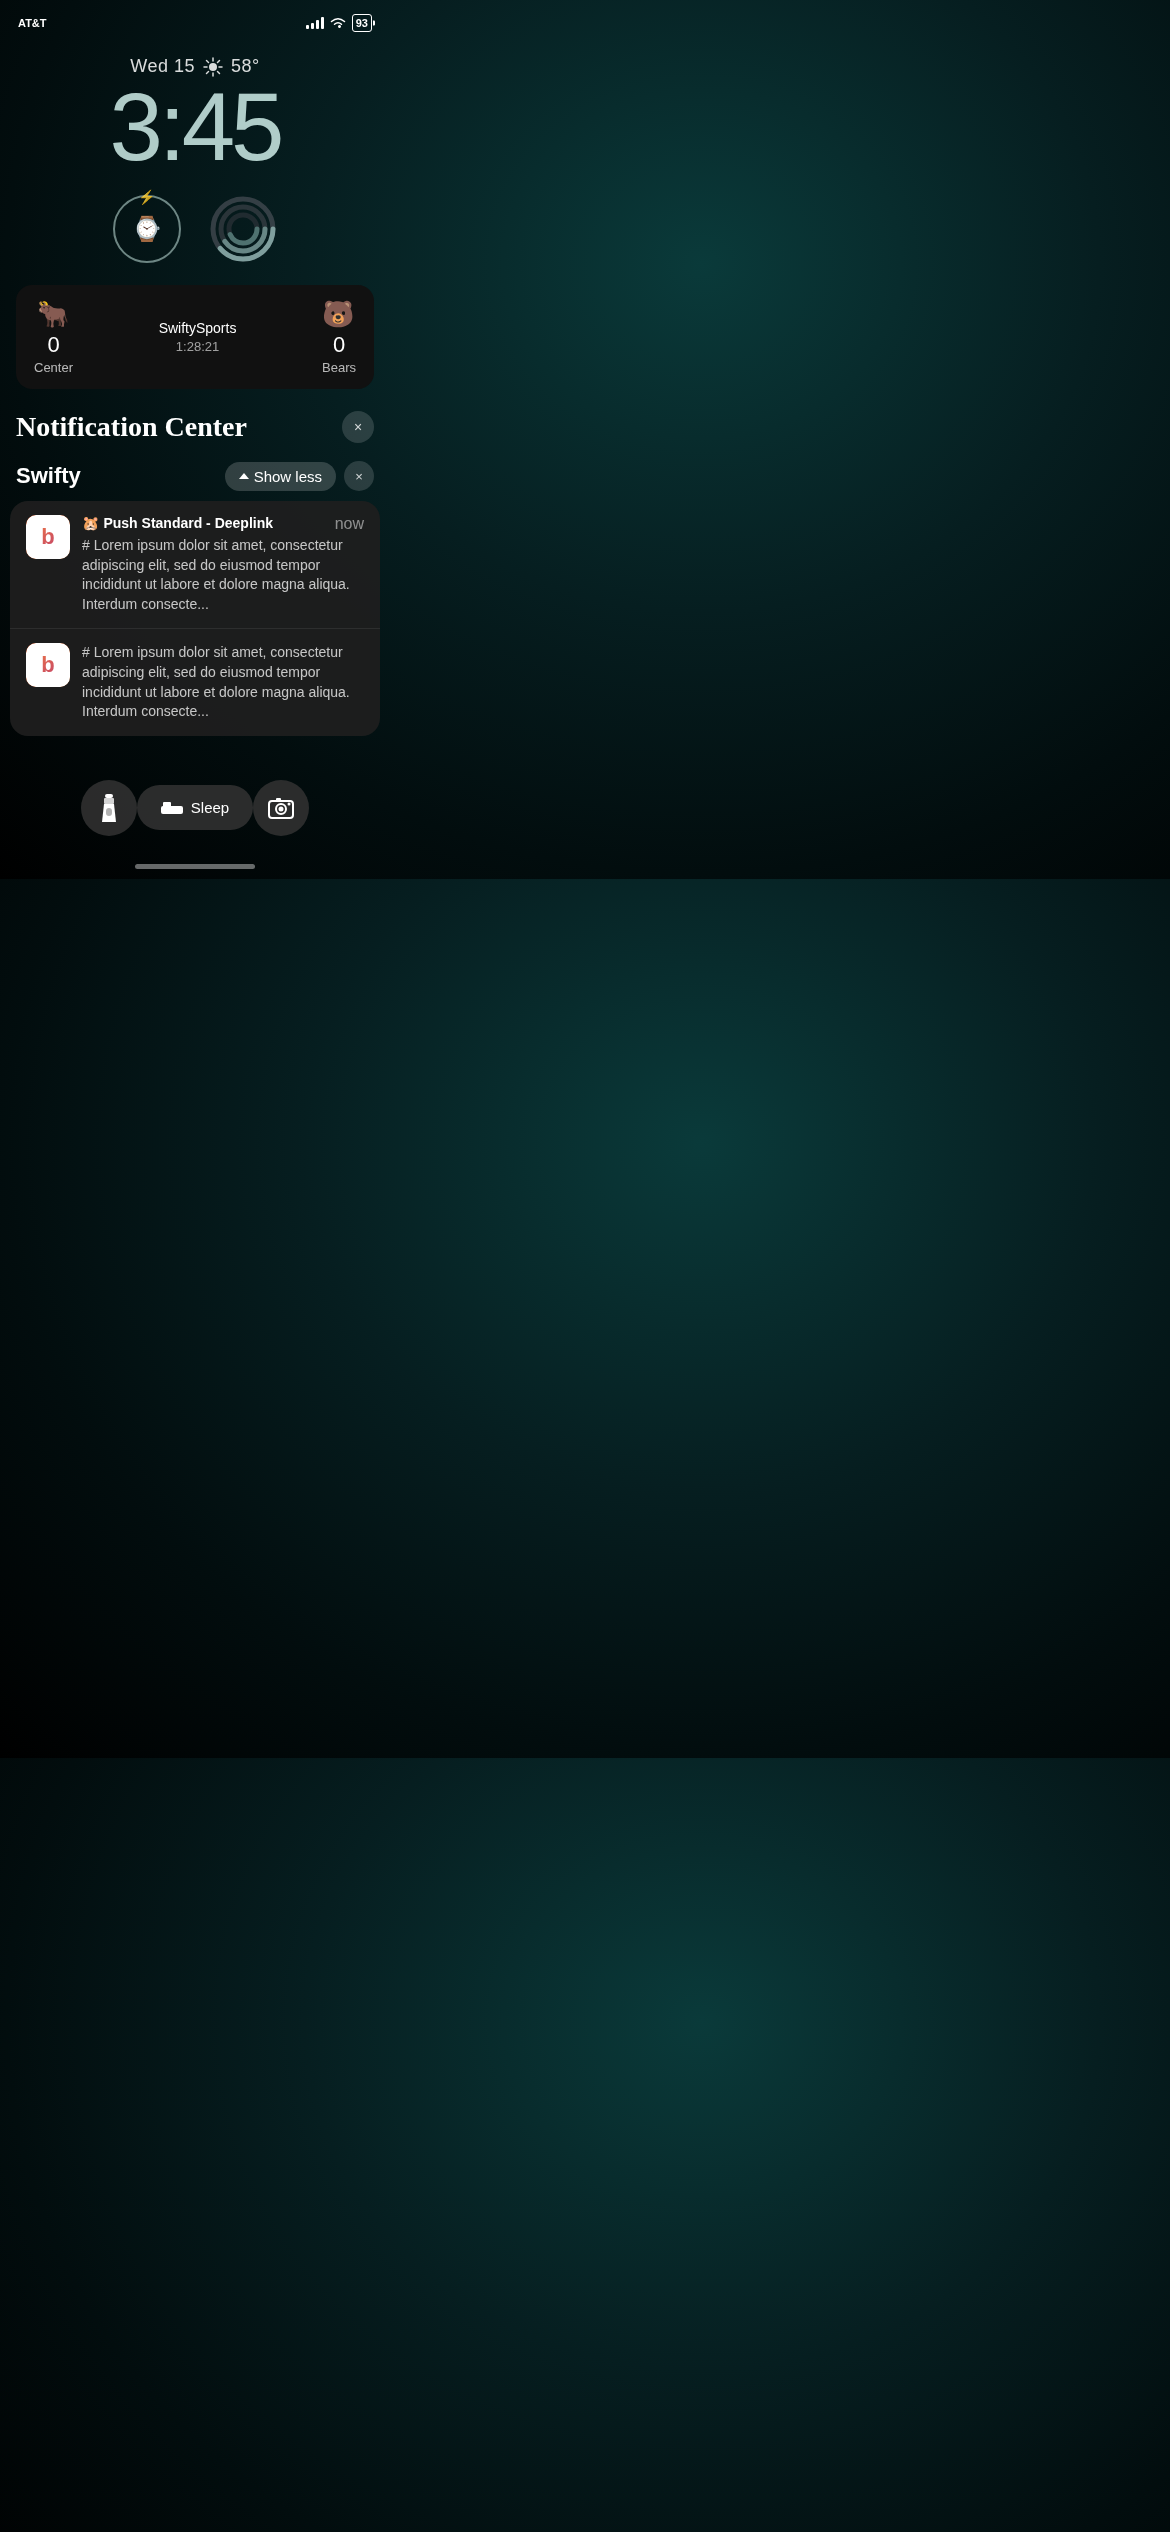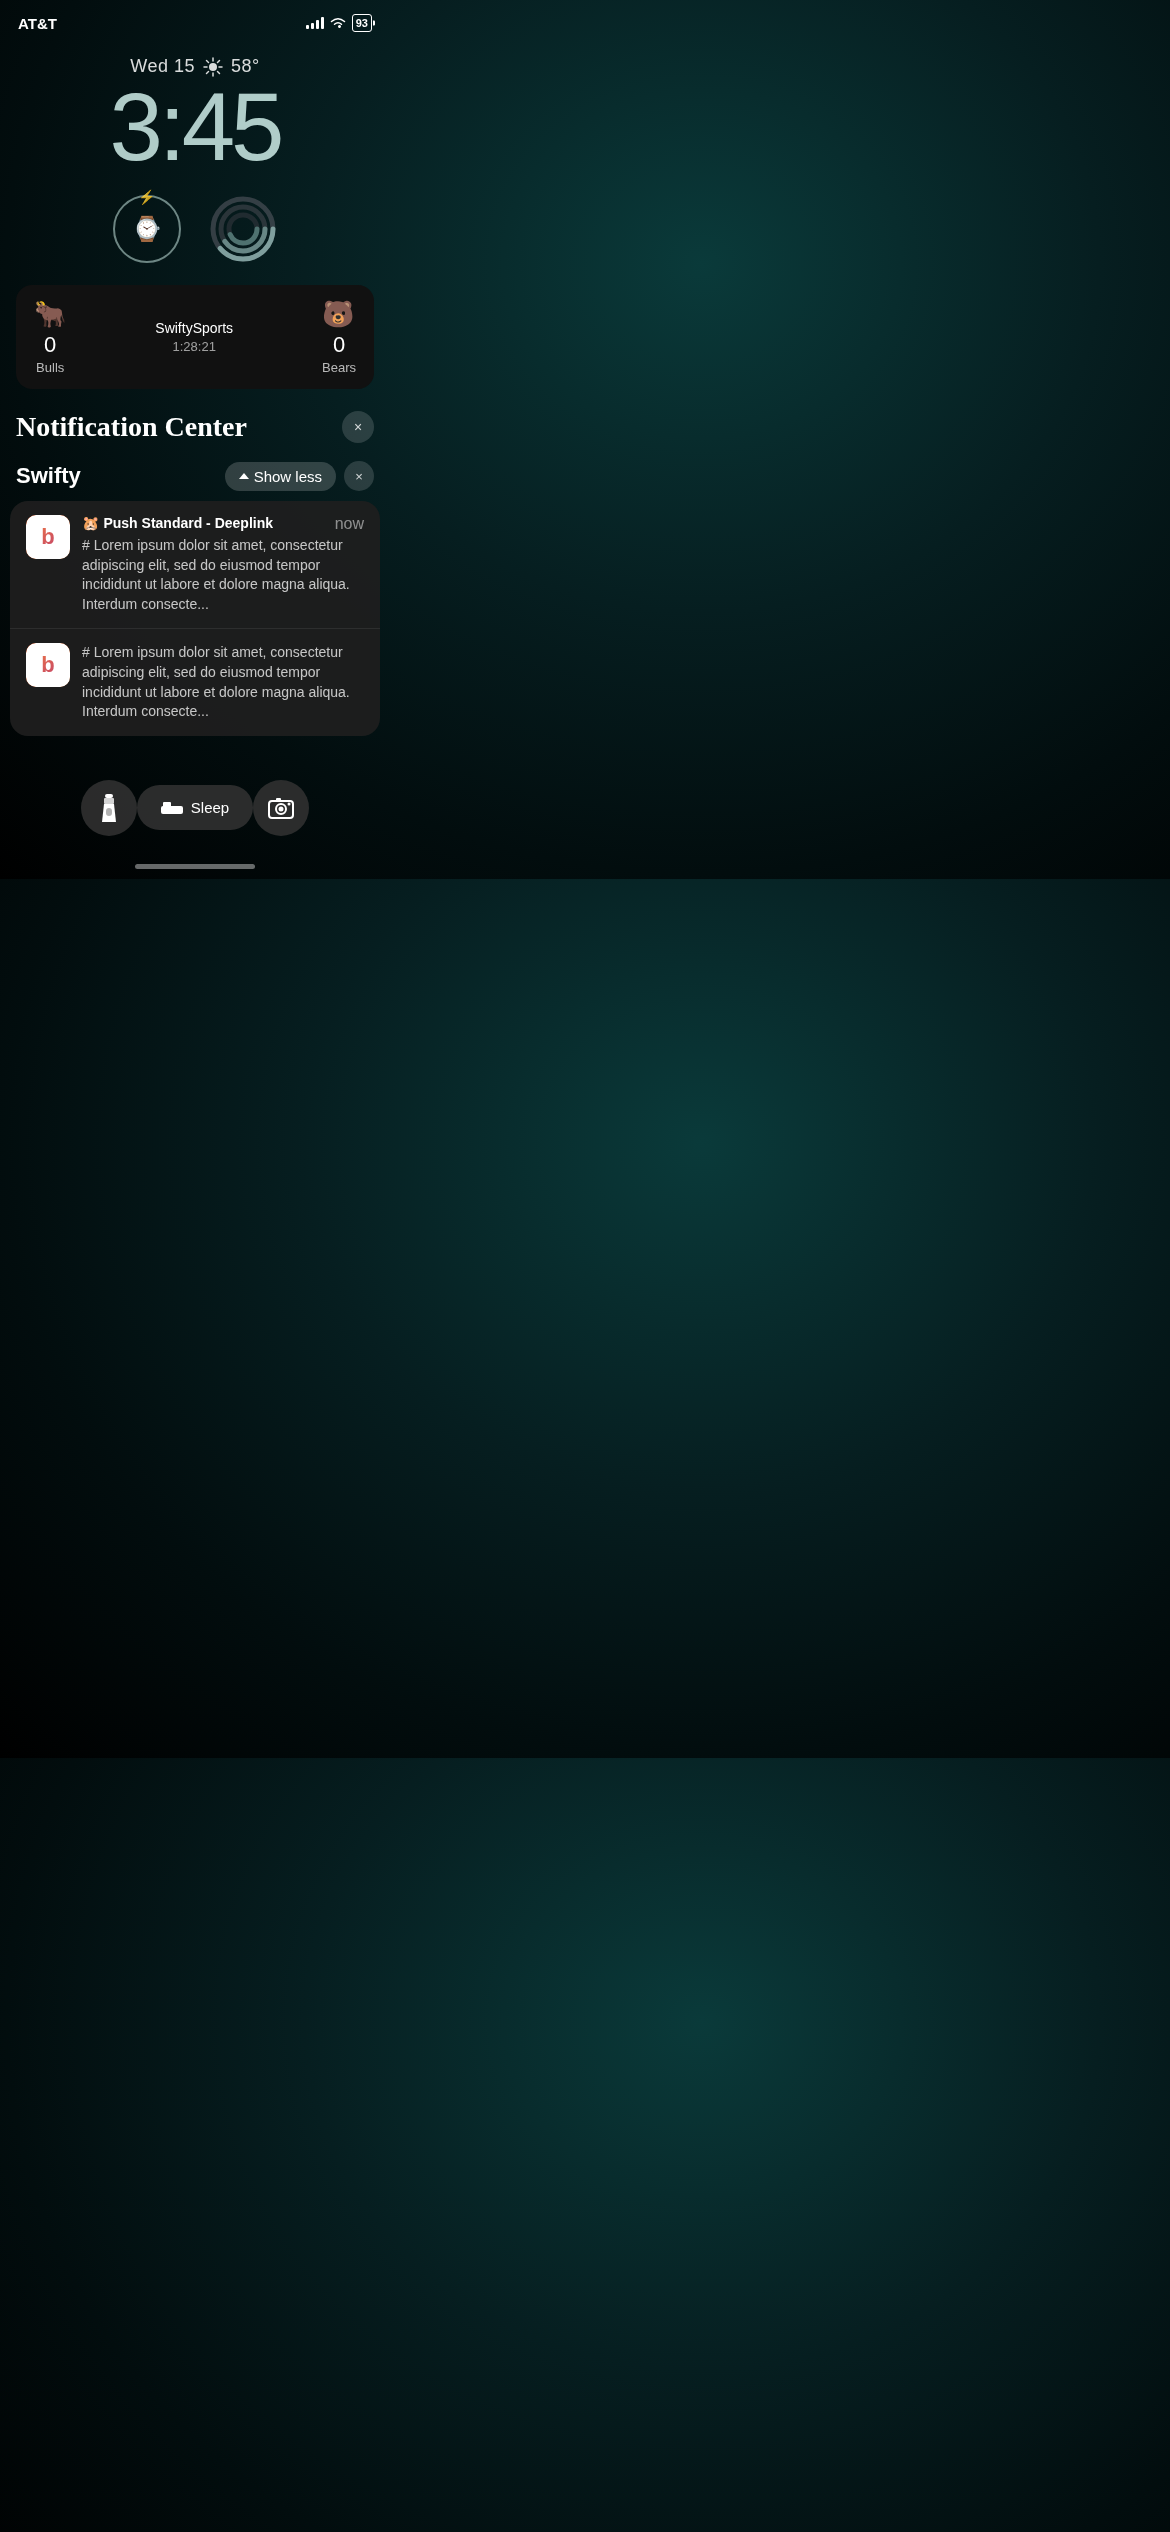--- a/index.html
+++ b/index.html
@@ -18,21 +18,21 @@
     
     .status-bar {
       display: flex;
       justify-content: space-between;
       align-items: center;
       padding: 14px 18px 6px;
       font-size: 15px;
       font-weight: 600;
     }
 
-    .status-carrier { font-size: 15px; font-weight: 600; }
+    .status-carrier { font-size: 11px; font-weight: 600; }
 
     .status-right {
       display: flex;
       align-items: center;
       gap: 6px;
     }
 
     .signal-bars {
       display: flex;
       align-items: flex-end;
@@ -448,21 +448,21 @@
       <circle cx="34" cy="34" r="14" stroke="rgba(60,60,68,0.5)" stroke-width="5" fill="none"></circle>
       <circle cx="34" cy="34" r="14" stroke="rgba(100,145,140,0.7)" stroke-width="5" fill="none" stroke-dasharray="60 87.9" stroke-dashoffset="22" stroke-linecap="round"></circle>
     </svg>
   </div>
 </div>
 
 <div class="score-widget">
   <div class="score-team">
     <span class="team-icon">🐂</span>
     <span class="team-score">0</span>
-    <span class="team-name">Bulls</span>
+    <span class="team-name">Center</span>
   </div>
   <div class="score-center">
     <div class="score-app-name">SwiftySports</div>
     <div class="score-time">1:28:21</div>
   </div>
   <div class="score-team">
     <span class="team-icon">🐻</span>
     <span class="team-score">0</span>
     <span class="team-name">Bears</span>
   </div>

